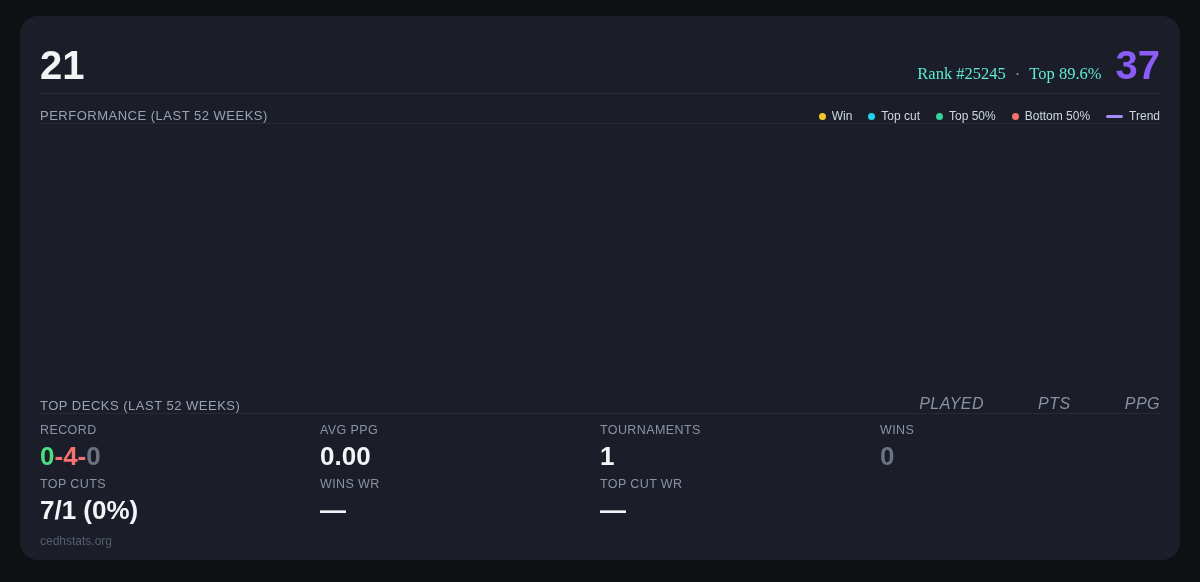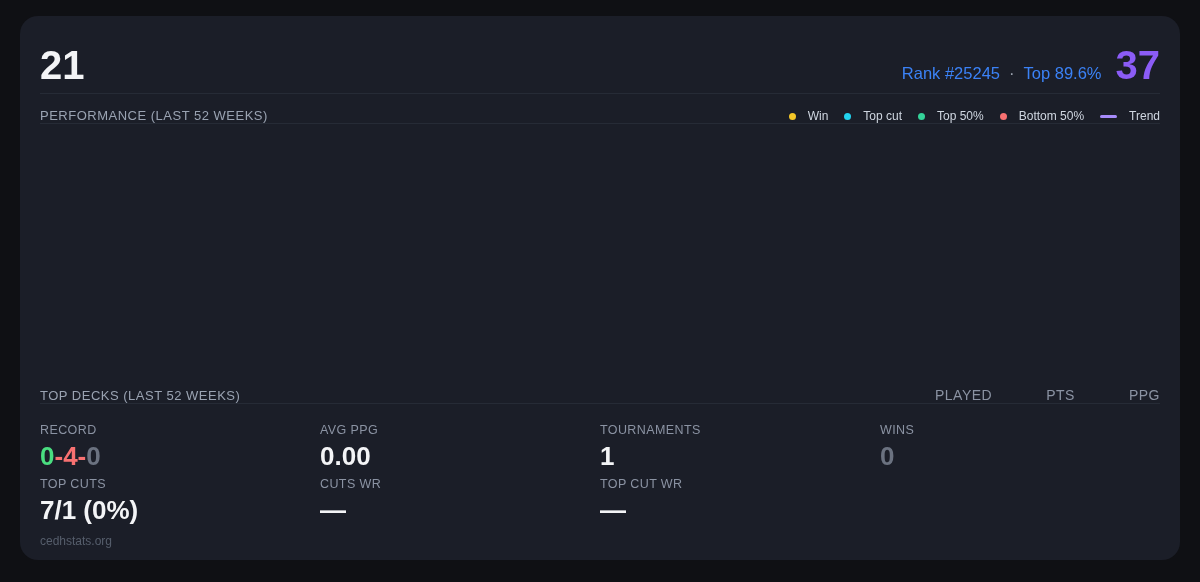--- a/index.html
+++ b/index.html
@@ -27,21 +27,21 @@
     padding-bottom: 8px;
     border-bottom: 1px solid #262b36;
   }
   .points {
     font-size: 40px;
     font-weight: 700;
     color: #f3f4f6;
     line-height: 1;
   }
   .header-right { display: flex; align-items: baseline; }
-  .rank-text { font-size: 16.5px; color: #3b82f6; }
+  .rank-text { font-size: 16.5px; color: #5eead4; font-family: Liberation Serif, serif; }
   .rank-sep { font-size: 16.5px; color: #9ca3af; margin: 0 9px; }
   .score {
     font-size: 40px;
     font-weight: 700;
     color: #8b5cf6;
     line-height: 1;
     margin-left: 14px;
     margin-top: 7px;
   }
   
@@ -53,43 +53,44 @@
     border-bottom: 1px solid #262b36;
     flex-shrink: 0;
   }
   .section-title {
     font-size: 13px;
     color: #9aa3b2;
     letter-spacing: 0.5px;
   }
   
   .legend { display: flex; align-items: center; gap: 16px; }
-  .legend-item { display: flex; align-items: center; gap: 12px; }
+  .legend-item { display: flex; align-items: center; gap: 6px; }
   .legend-label { font-size: 12px; color: #cfd6e0; }
   .dot { width: 7px; height: 7px; border-radius: 50%; flex-shrink: 0; }
   .dot-win { background: #f4c728; }
   .dot-topcut { background: #22d3ee; }
   .dot-top50 { background: #34d399; }
   .dot-bottom50 { background: #f87171; }
   .trend-line { width: 17px; height: 3px; border-radius: 2px; background: #a78bfa; flex-shrink: 0; }
   
   .chart-area { flex: 1 1 auto; }
   
   .deck-cols { display: flex; gap: 54px; }
   .deck-col {
-    font-size: 14px;
+    font-size: 16px;
     color: #8b93a3;
     letter-spacing: 0.5px;
     text-align: right;
+    font-style: italic;
   }
   
   .stats-grid {
     display: grid;
     grid-template-columns: repeat(4, 1fr);
-    margin-top: 19px;
+    margin-top: 9px;
     flex-shrink: 0;
   }
   .stat-label {
     font-size: 12.5px;
     color: #8b93a3;
     letter-spacing: 0.4px;
     margin-bottom: 5px;
   }
   .stat-value {
     font-size: 26px;
@@ -170,21 +171,21 @@
       <div class="stat-value">
         <span class="rec-win">0</span><span class="rec-dash">-</span><span class="rec-loss">4</span><span class="rec-dash">-</span><span class="rec-draw">0</span>
       </div>
       <div class="stat-label">TOP CUTS</div>
       <div class="stat-value">7/1 (0%)</div>
     </div>
 
     <div class="stat-col">
       <div class="stat-label">AVG PPG</div>
       <div class="stat-value">0.00</div>
-      <div class="stat-label">CUTS WR</div>
+      <div class="stat-label">WINS WR</div>
       <div class="stat-value">—</div>
     </div>
 
     <div class="stat-col">
       <div class="stat-label">TOURNAMENTS</div>
       <div class="stat-value">1</div>
       <div class="stat-label">TOP CUT WR</div>
       <div class="stat-value">—</div>
     </div>
 

